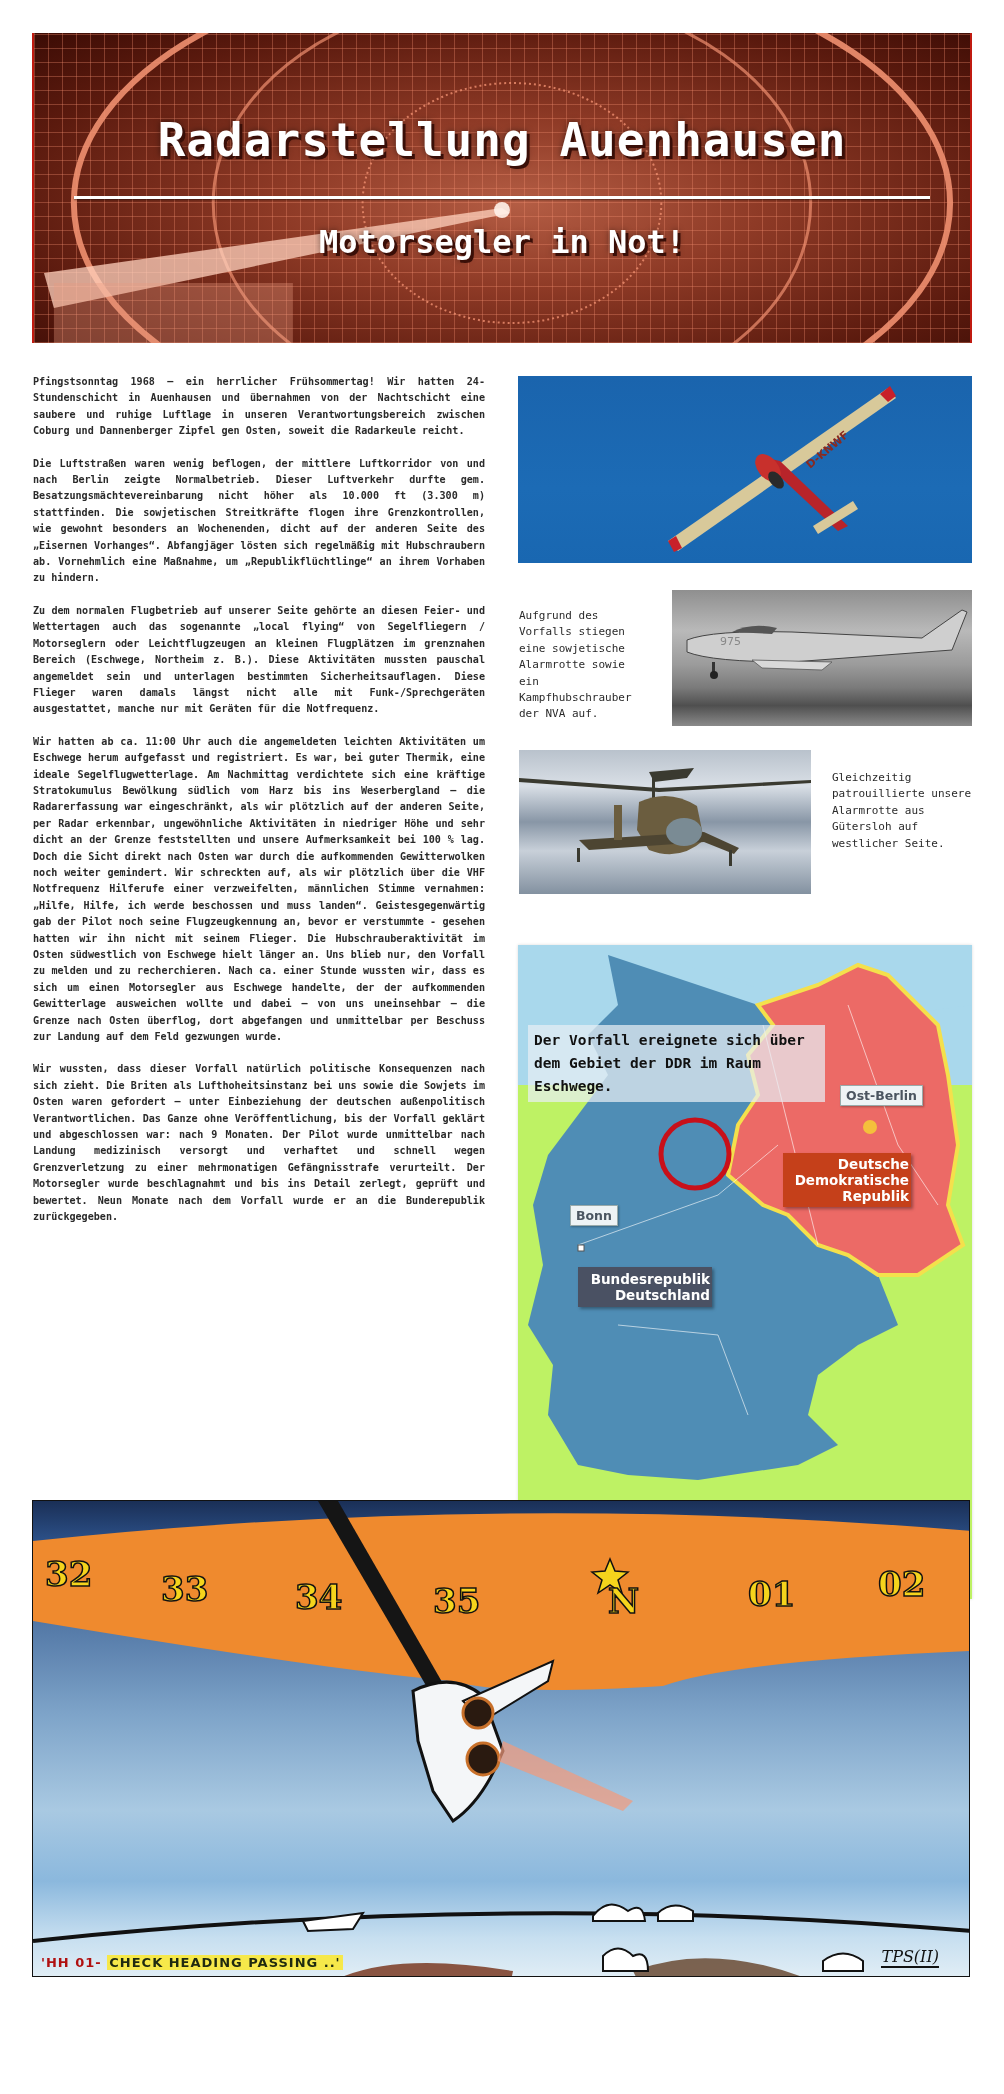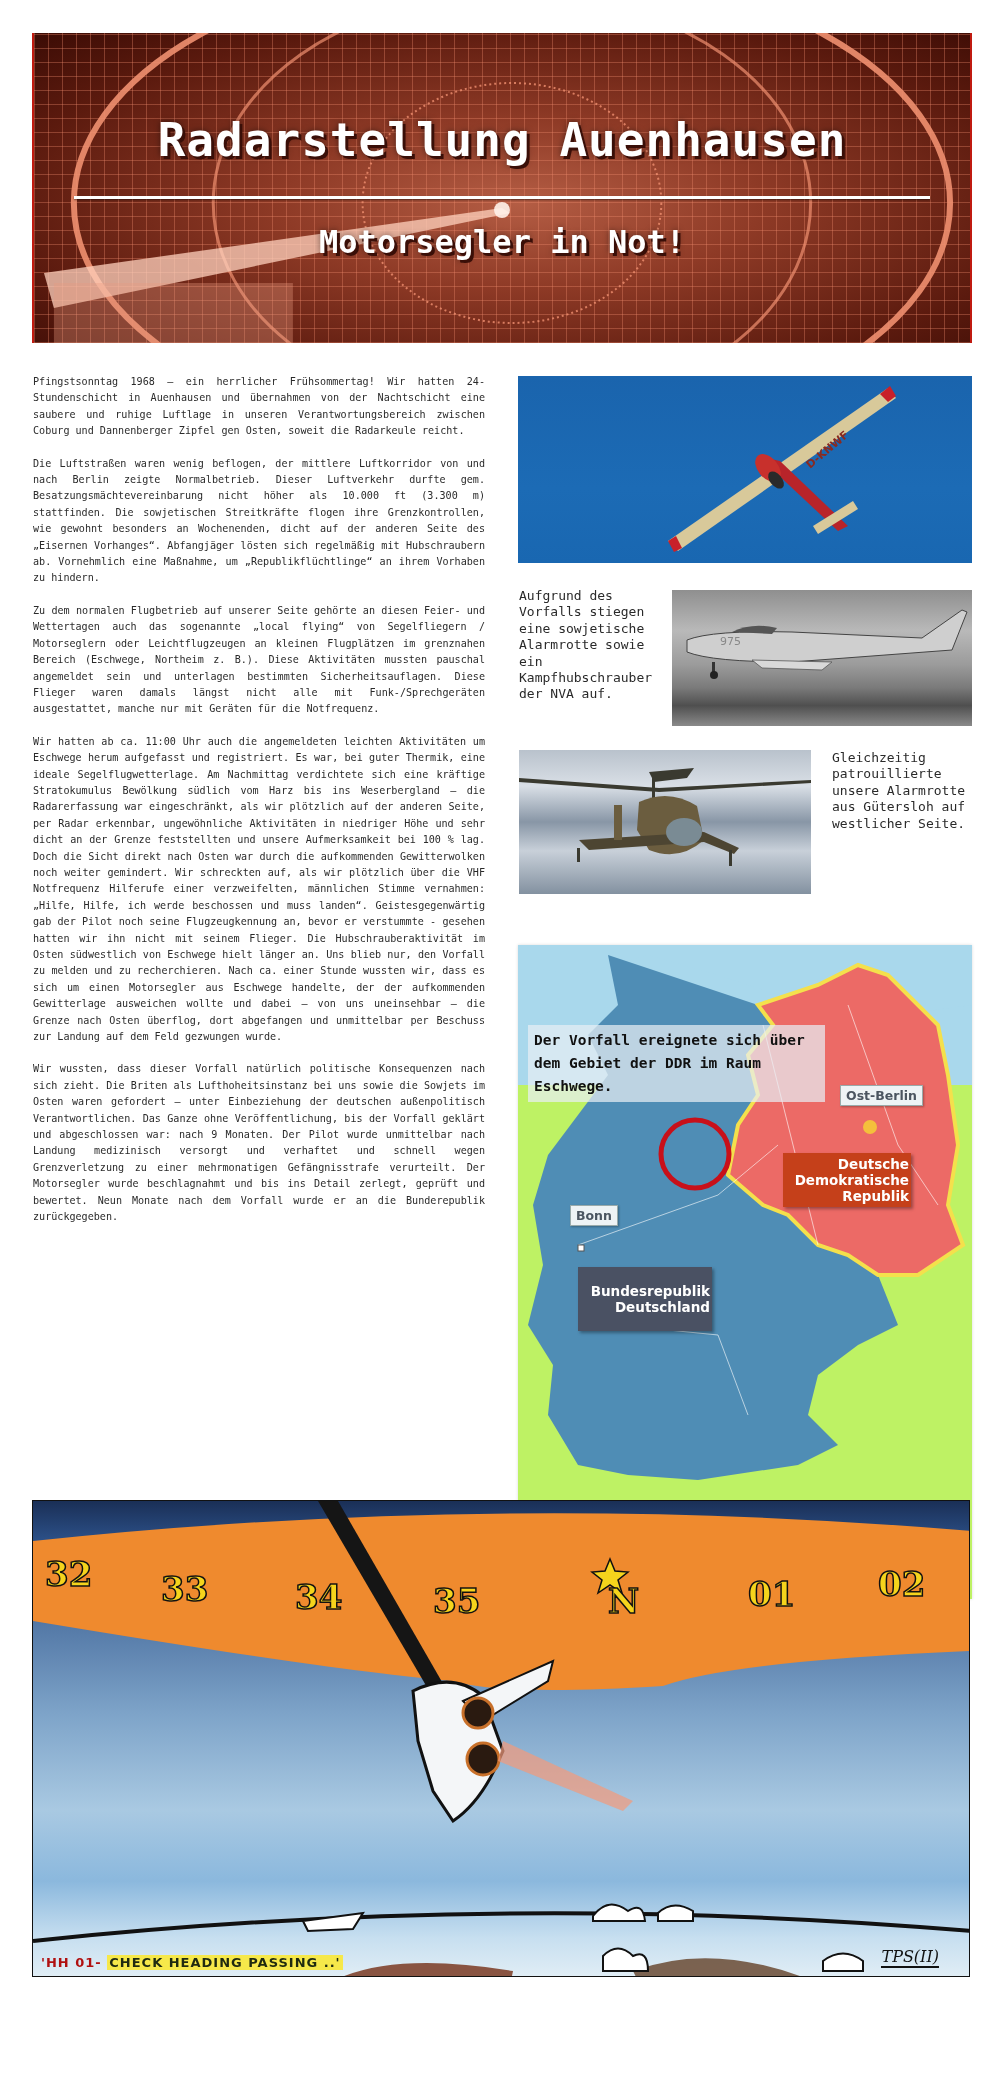--- a/index.html
+++ b/index.html
@@ -11,38 +11,38 @@
       repeating-linear-gradient(90deg, rgba(240,140,110,0.35) 0 1px, transparent 1px 14px),
       repeating-linear-gradient(0deg, rgba(240,140,110,0.35) 0 1px, transparent 1px 14px),
       radial-gradient(ellipse at 52% 55%, #b45d44 0%, #8e3a26 35%, #5b1a0e 75%, #3c0c05 100%);
     border-left: 2px solid #c01a10; border-right: 2px solid #c01a10; box-sizing: border-box; }
   .banner svg.deco { position: absolute; left: 0; top: 0; width: 100%; height: 100%; }
   .banner-title { position: absolute; left: 0; right: 0; top: 80px; text-align: center; font-family: "DejaVu Sans Mono", monospace; font-weight: bold; font-size: 46px; color: #ffffff; letter-spacing: 1px; text-shadow: 3px 3px 0 #3a0f08, 0 0 6px rgba(0,0,0,0.5); }
   .banner-rule { position: absolute; left: 40px; right: 40px; top: 163px; height: 3px; background: #ffffff; box-shadow: 0 1px 2px rgba(0,0,0,0.5); }
   .banner-subtitle { position: absolute; left: 0; right: 0; top: 190px; text-align: center; font-family: "DejaVu Sans Mono", monospace; font-weight: bold; font-size: 32px; color: #ffffff; text-shadow: 3px 3px 0 #3a0f08, 0 0 6px rgba(0,0,0,0.5); }
 
   
-  .article { position: absolute; left: 33px; top: 374px; width: 452px; font-family: "DejaVu Sans Mono", monospace; font-size: 10.1px; line-height: 16.4px; color: #2a2a2a; text-align: justify; }
+  .article { position: absolute; left: 33px; top: 374px; width: 452px; font-family: "DejaVu Sans Mono", monospace; font-size: 10.1px; line-height: 16.4px; color: #2a2a2a; text-align: justify; font-weight: bold; }
   .article p { margin: 0 0 16px 0; }
 
   
   .photo { position: absolute; overflow: hidden; }
   .glider { left: 518px; top: 376px; width: 454px; height: 187px; background: linear-gradient(180deg, #1a64ad 0%, #1c6bb5 60%, #1967b1 100%); }
   .mig { left: 672px; top: 590px; width: 300px; height: 136px; background: linear-gradient(180deg, #8f8f8f 0%, #b9b9b9 30%, #9b9b9b 55%, #7a7a7a 72%, #4f4f4f 85%, #8a8a8a 100%); }
   .heli { left: 519px; top: 750px; width: 292px; height: 144px; background: linear-gradient(180deg, #b9c2cc 0%, #d9dfe6 25%, #8896a6 50%, #c8d0d9 70%, #8391a0 100%); }
-  .caption { position: absolute; font-family: "DejaVu Sans Mono", monospace; font-size: 13px; line-height: 16.4px; color: #2a2a2a; }
+  .caption { position: absolute; font-family: "DejaVu Sans Mono", monospace; font-size: 11px; line-height: 16.4px; color: #2a2a2a; margin-top: 20px; }
   .caption-mig { left: 519px; top: 588px; width: 130px; }
   .caption-heli { left: 832px; top: 750px; width: 142px; }
 
   .map { left: 518px; top: 945px; width: 454px; height: 654px; background: #bef264; box-shadow: 0 0 3px rgba(0,0,0,0.15); }
   .map svg { position: absolute; left: 0; top: 0; }
   .map-note { position: absolute; left: 10px; top: 80px; width: 285px; padding: 4px 6px; background: rgba(232,238,244,0.72); font-family: "DejaVu Sans Mono", monospace; font-weight: bold; font-size: 14.5px; line-height: 23px; color: #111; }
   .label-dark { position: absolute; font-family: "DejaVu Sans", sans-serif; font-weight: bold; text-align: right; color: #fff; box-shadow: 2px 2px 3px rgba(0,0,0,0.35); }
   .label-ddr { left: 265px; top: 208px; width: 124px; padding: 3px 2px; font-size: 13.5px; line-height: 16px; background: #c5401a; }
-  .label-brd { left: 60px; top: 322px; width: 130px; padding: 16px 2px; font-size: 13.5px; line-height: 16px; background: #4a5163; }
+  .label-brd { left: 60px; top: 322px; width: 130px; padding: 4px 2px; font-size: 13.5px; line-height: 16px; background: #4a5163; }
   .label-light { position: absolute; font-family: "DejaVu Sans", sans-serif; font-weight: bold; font-size: 12.5px; color: #4b5560; background: #eef3f5; border: 1px solid #9aa; padding: 2px 5px; box-shadow: 1px 1px 2px rgba(0,0,0,0.3); }
   .label-berlin { left: 322px; top: 140px; }
   .label-bonn { left: 52px; top: 260px; }
 
   
   .cartoon { position: absolute; left: 32px; top: 1500px; width: 938px; height: 477px; overflow: hidden; border: 1px solid #111; box-sizing: border-box; background: linear-gradient(180deg, #1a2f56 0%, #2b4f86 8%, #7ea4c9 45%, #a9c9e2 65%, #8bb8dd 80%, #c7dff0 92%, #e0edf5 100%); }
   .cartoon svg { position: absolute; left: 0; top: 0; }
   .cartoon-caption { position: absolute; left: 8px; bottom: 6px; font-family: "DejaVu Sans", sans-serif; font-weight: bold; font-size: 13px; color: #1f2a10; letter-spacing: 1px; }
   .cartoon-caption .call { color: #b01010; }
   .cartoon-caption .hl { background: #f6e84a; padding: 0 2px; }

